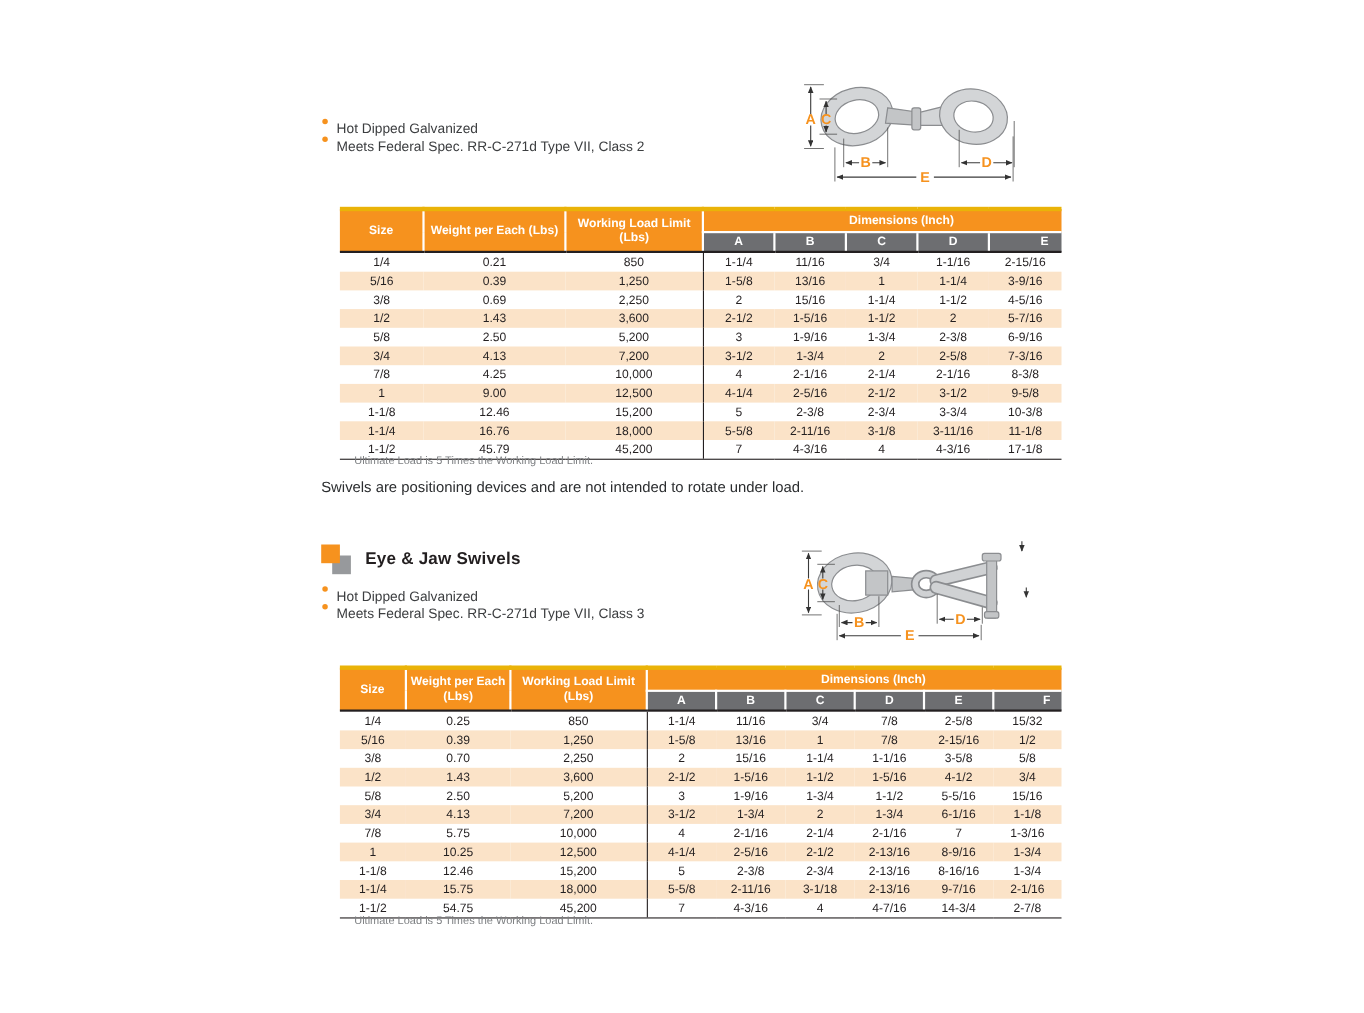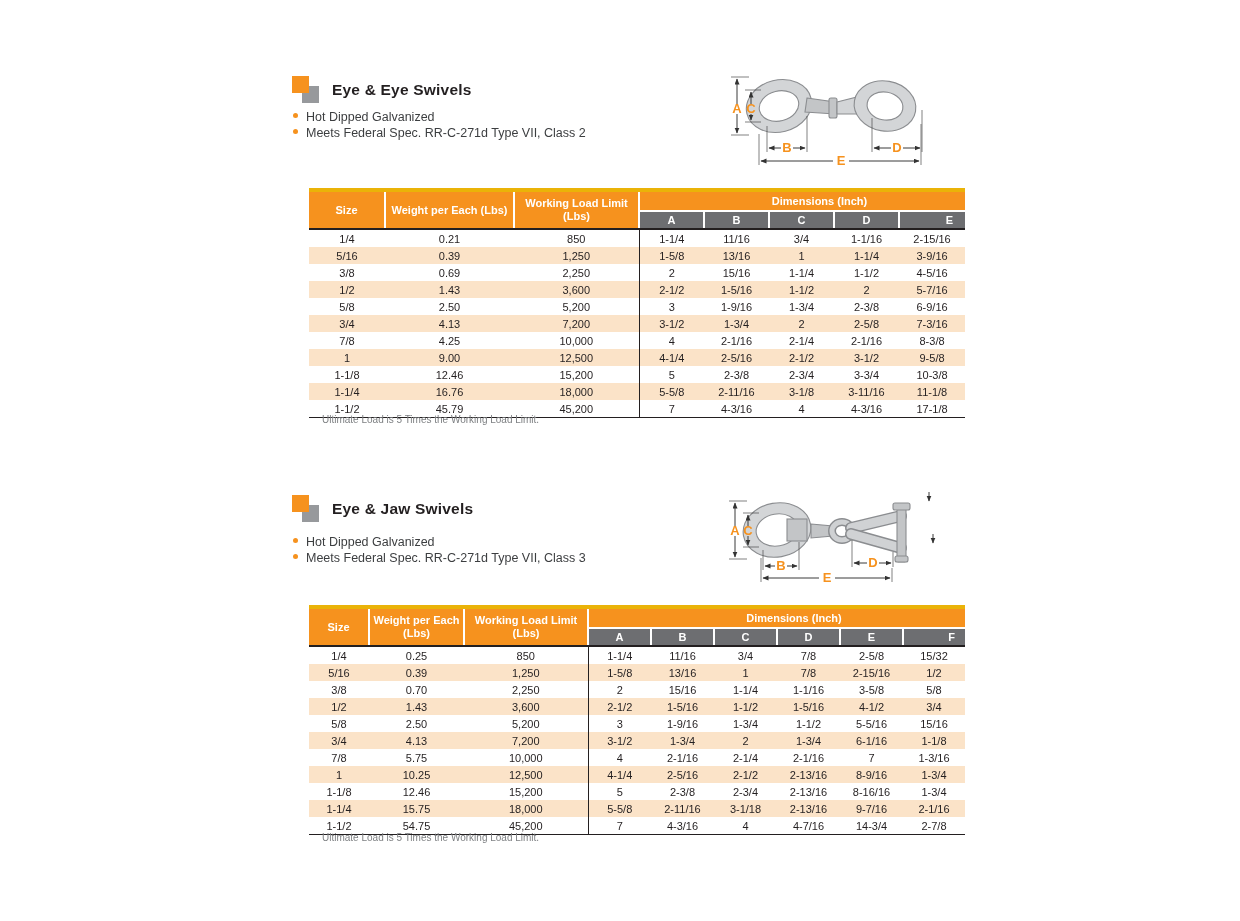--- a/index.html
+++ b/index.html
@@ -8,21 +8,21 @@
 
   
   .sec-head{position:absolute;left:292px;display:flex;align-items:center;gap:12px;}
   .sq-wrap{position:relative;width:28px;height:27px;flex:0 0 auto;}
   .sq-gray{position:absolute;left:10px;top:10px;width:17px;height:17px;background:#97999C;}
   .sq-orange{position:absolute;left:0;top:0;width:17px;height:17px;background:#F6921E;}
   .sec-title{font-size:15.5px;font-weight:bold;color:#231F20;letter-spacing:.2px;}
 
   
   .bullets{position:absolute;left:293px;}
-  .bullet{display:flex;align-items:center;gap:8px;font-size:12.5px;color:#3c3e40;line-height:15.5px;}
+  .bullet{display:flex;align-items:flex-start;gap:8px;font-size:12.5px;color:#3c3e40;line-height:15.5px;}
   .dot{width:5px;height:5px;border-radius:50%;background:#F6921E;flex:0 0 auto;position:relative;top:-2px;}
 
   
   .diagram{position:absolute;}
 
   
   .spec-table{position:absolute;left:309px;width:656px;border-collapse:collapse;table-layout:fixed;
               border-top:4px solid #eab308;}
   .spec-table th{background:#F6921E;color:#fff;font-weight:bold;font-size:11px;line-height:1.15;
                  padding:1px 2px;vertical-align:middle;}
@@ -46,27 +46,20 @@
   .dim-label{fill:#F6921E;font-weight:bold;font-size:13px;font-family:"Liberation Sans",sans-serif;text-anchor:middle;}
   .metal{fill:#d3d5d7;stroke:#8b8d90;stroke-width:1.1;}
   .metal-dk{fill:#c3c5c7;stroke:#8b8d90;stroke-width:1.1;}
   .hole{fill:#ffffff;stroke:#8b8d90;stroke-width:1.1;}
 </style>
 </head>
 <body>
 
 <div id="page">
 
-  <div class="sec-head" style="top:76px;">
-    <div class="sq-wrap">
-      <div class="sq-gray"></div>
-      <div class="sq-orange"></div>
-    </div>
-    <div class="sec-title">Eye &amp; Eye Swivels</div>
-  </div>
 
   <div class="bullets" style="top:110px;">
     <div class="bullet">
       <span class="dot"></span>
       <span>Hot Dipped Galvanized</span>
     </div>
     <div class="bullet">
       <span class="dot"></span>
       <span>Meets Federal Spec. RR-C-271d Type VII, Class 2</span>
     </div>
@@ -257,20 +250,21 @@
           <td class="divL">7</td>
           <td>4-3/16</td>
           <td>4</td>
           <td>4-3/16</td>
           <td>17-1/8</td>
         </tr>
       </tbody>
   </table>
   <div class="footnote" style="top:414px;">Ultimate Load is 5 Times the Working Load Limit.</div>
 
+  <div class="note" style="top:435px;">Swivels are positioning devices and are not intended to rotate under load.</div>
 
   <div class="sec-head" style="top:495px;">
     <div class="sq-wrap">
       <div class="sq-gray"></div>
       <div class="sq-orange"></div>
     </div>
     <div class="sec-title">Eye &amp; Jaw Swivels</div>
   </div>
 
   <div class="bullets" style="top:535px;">

